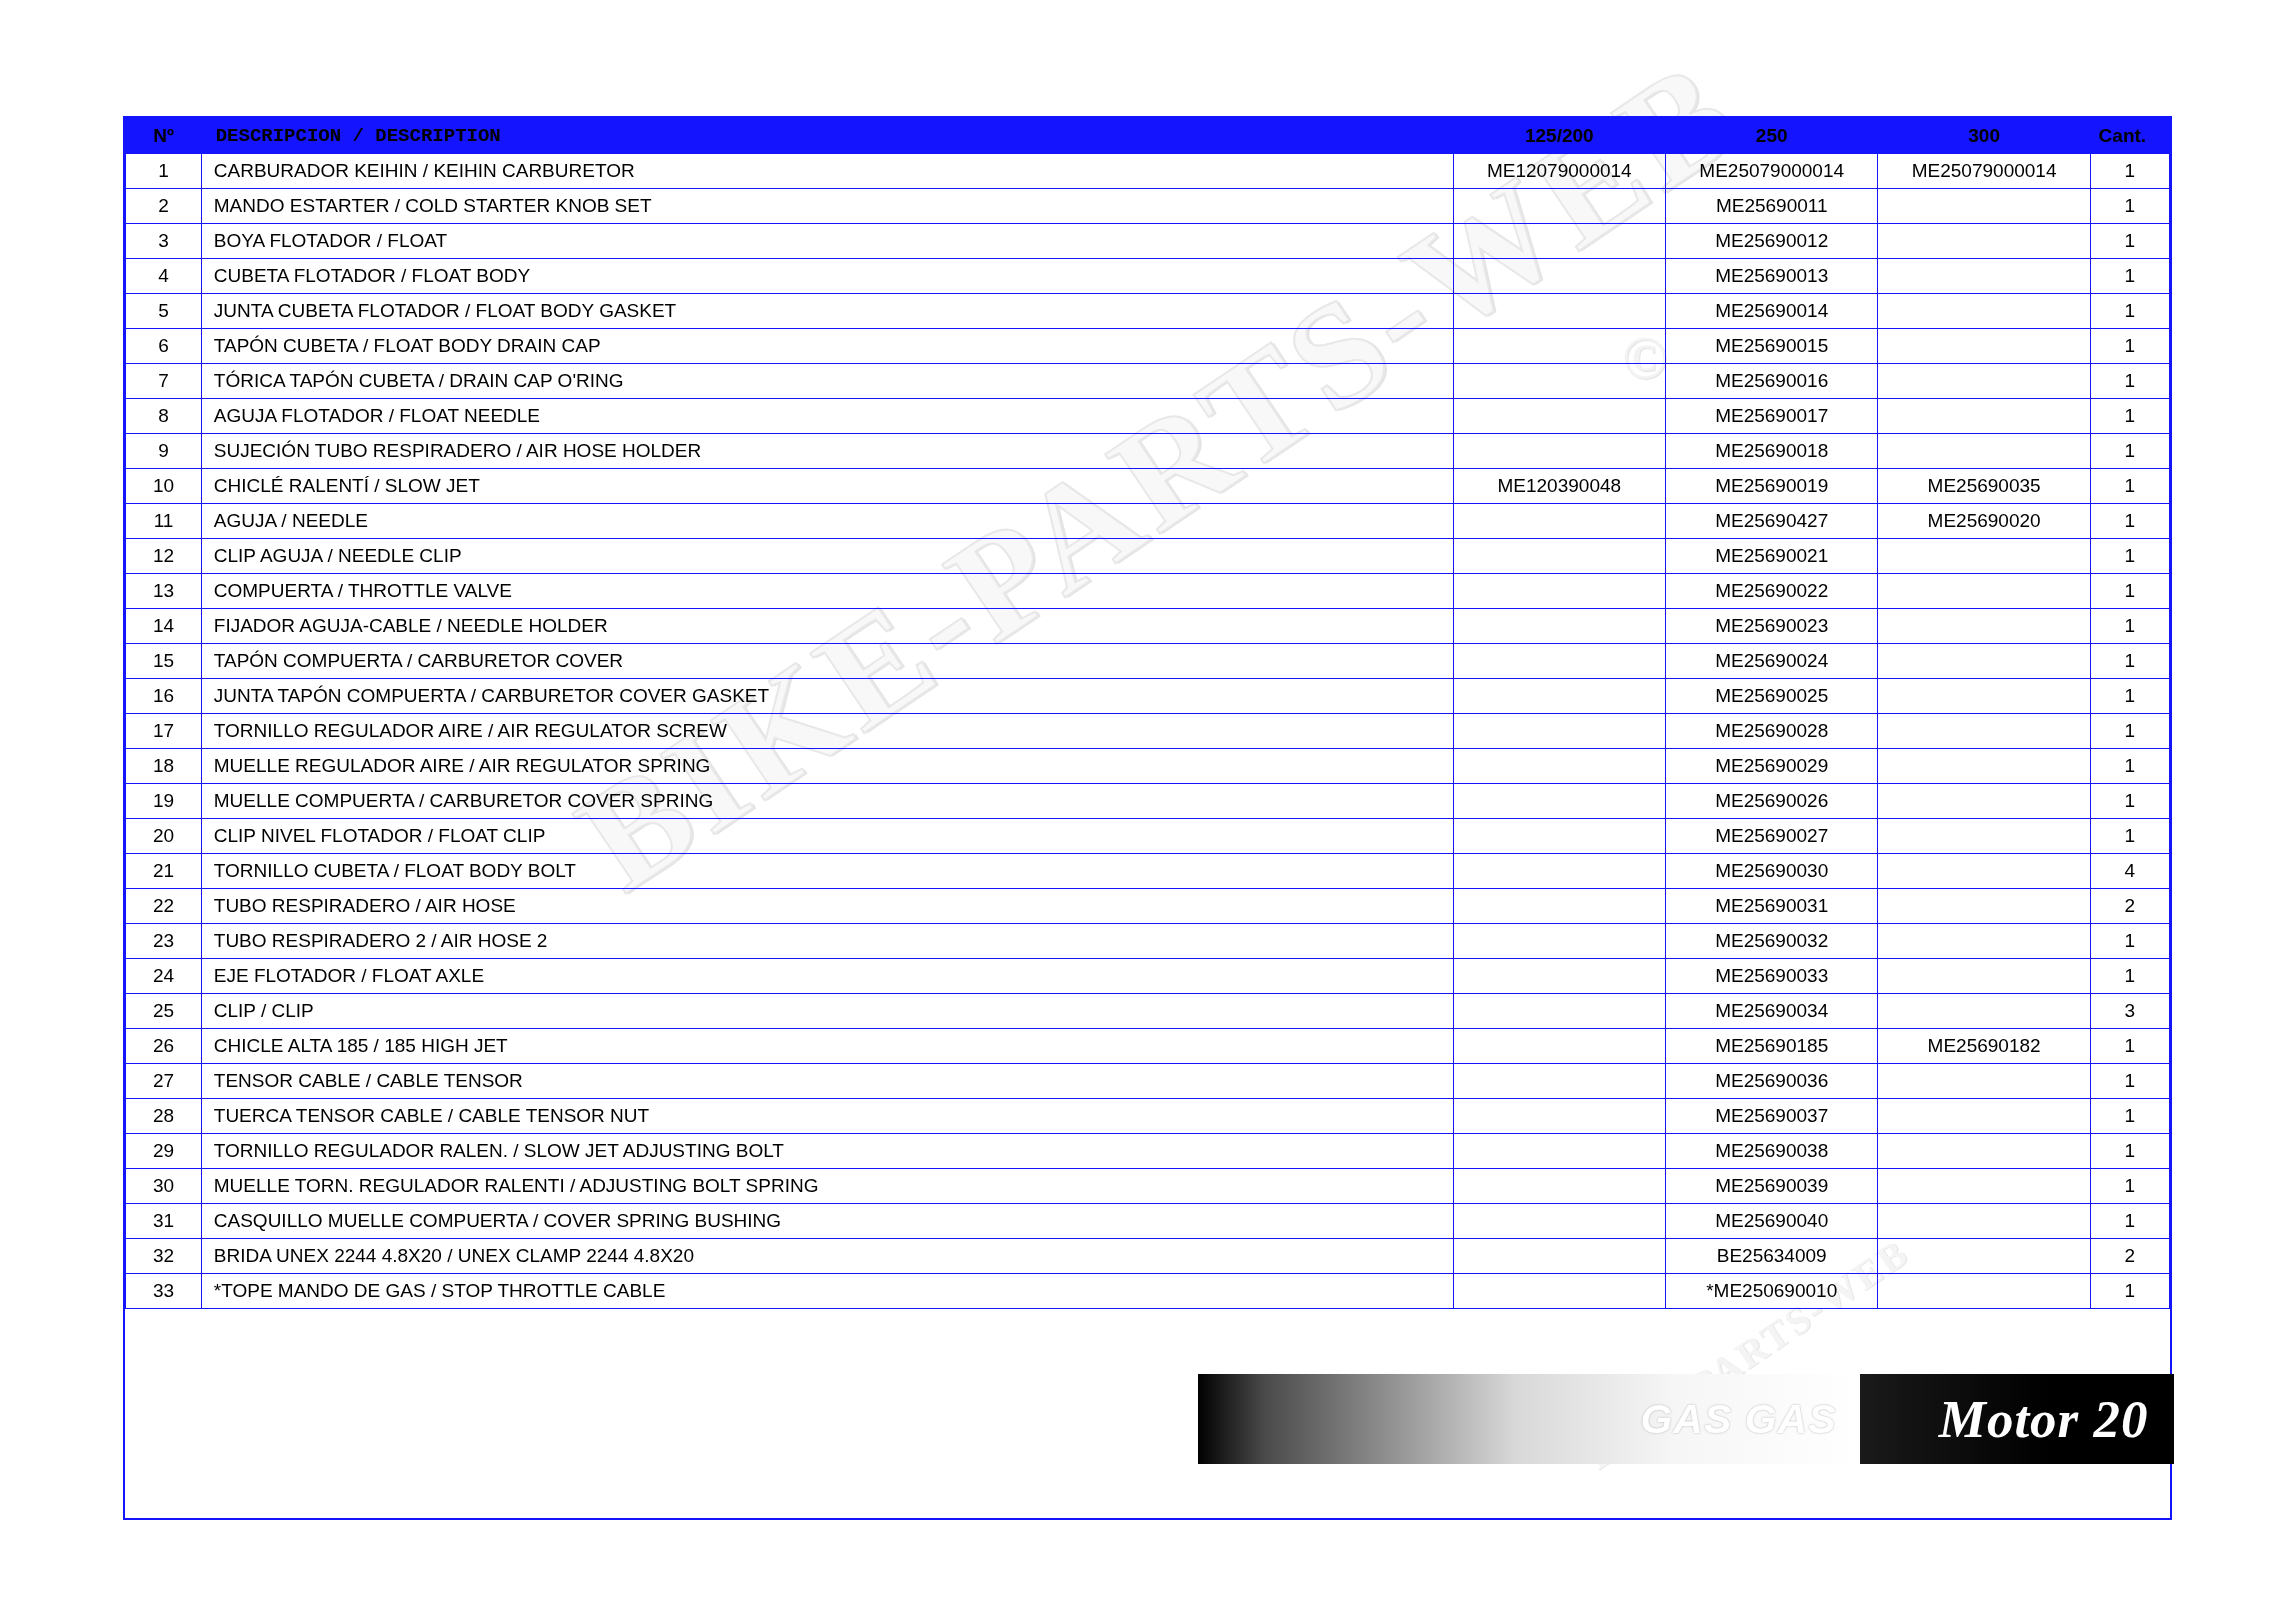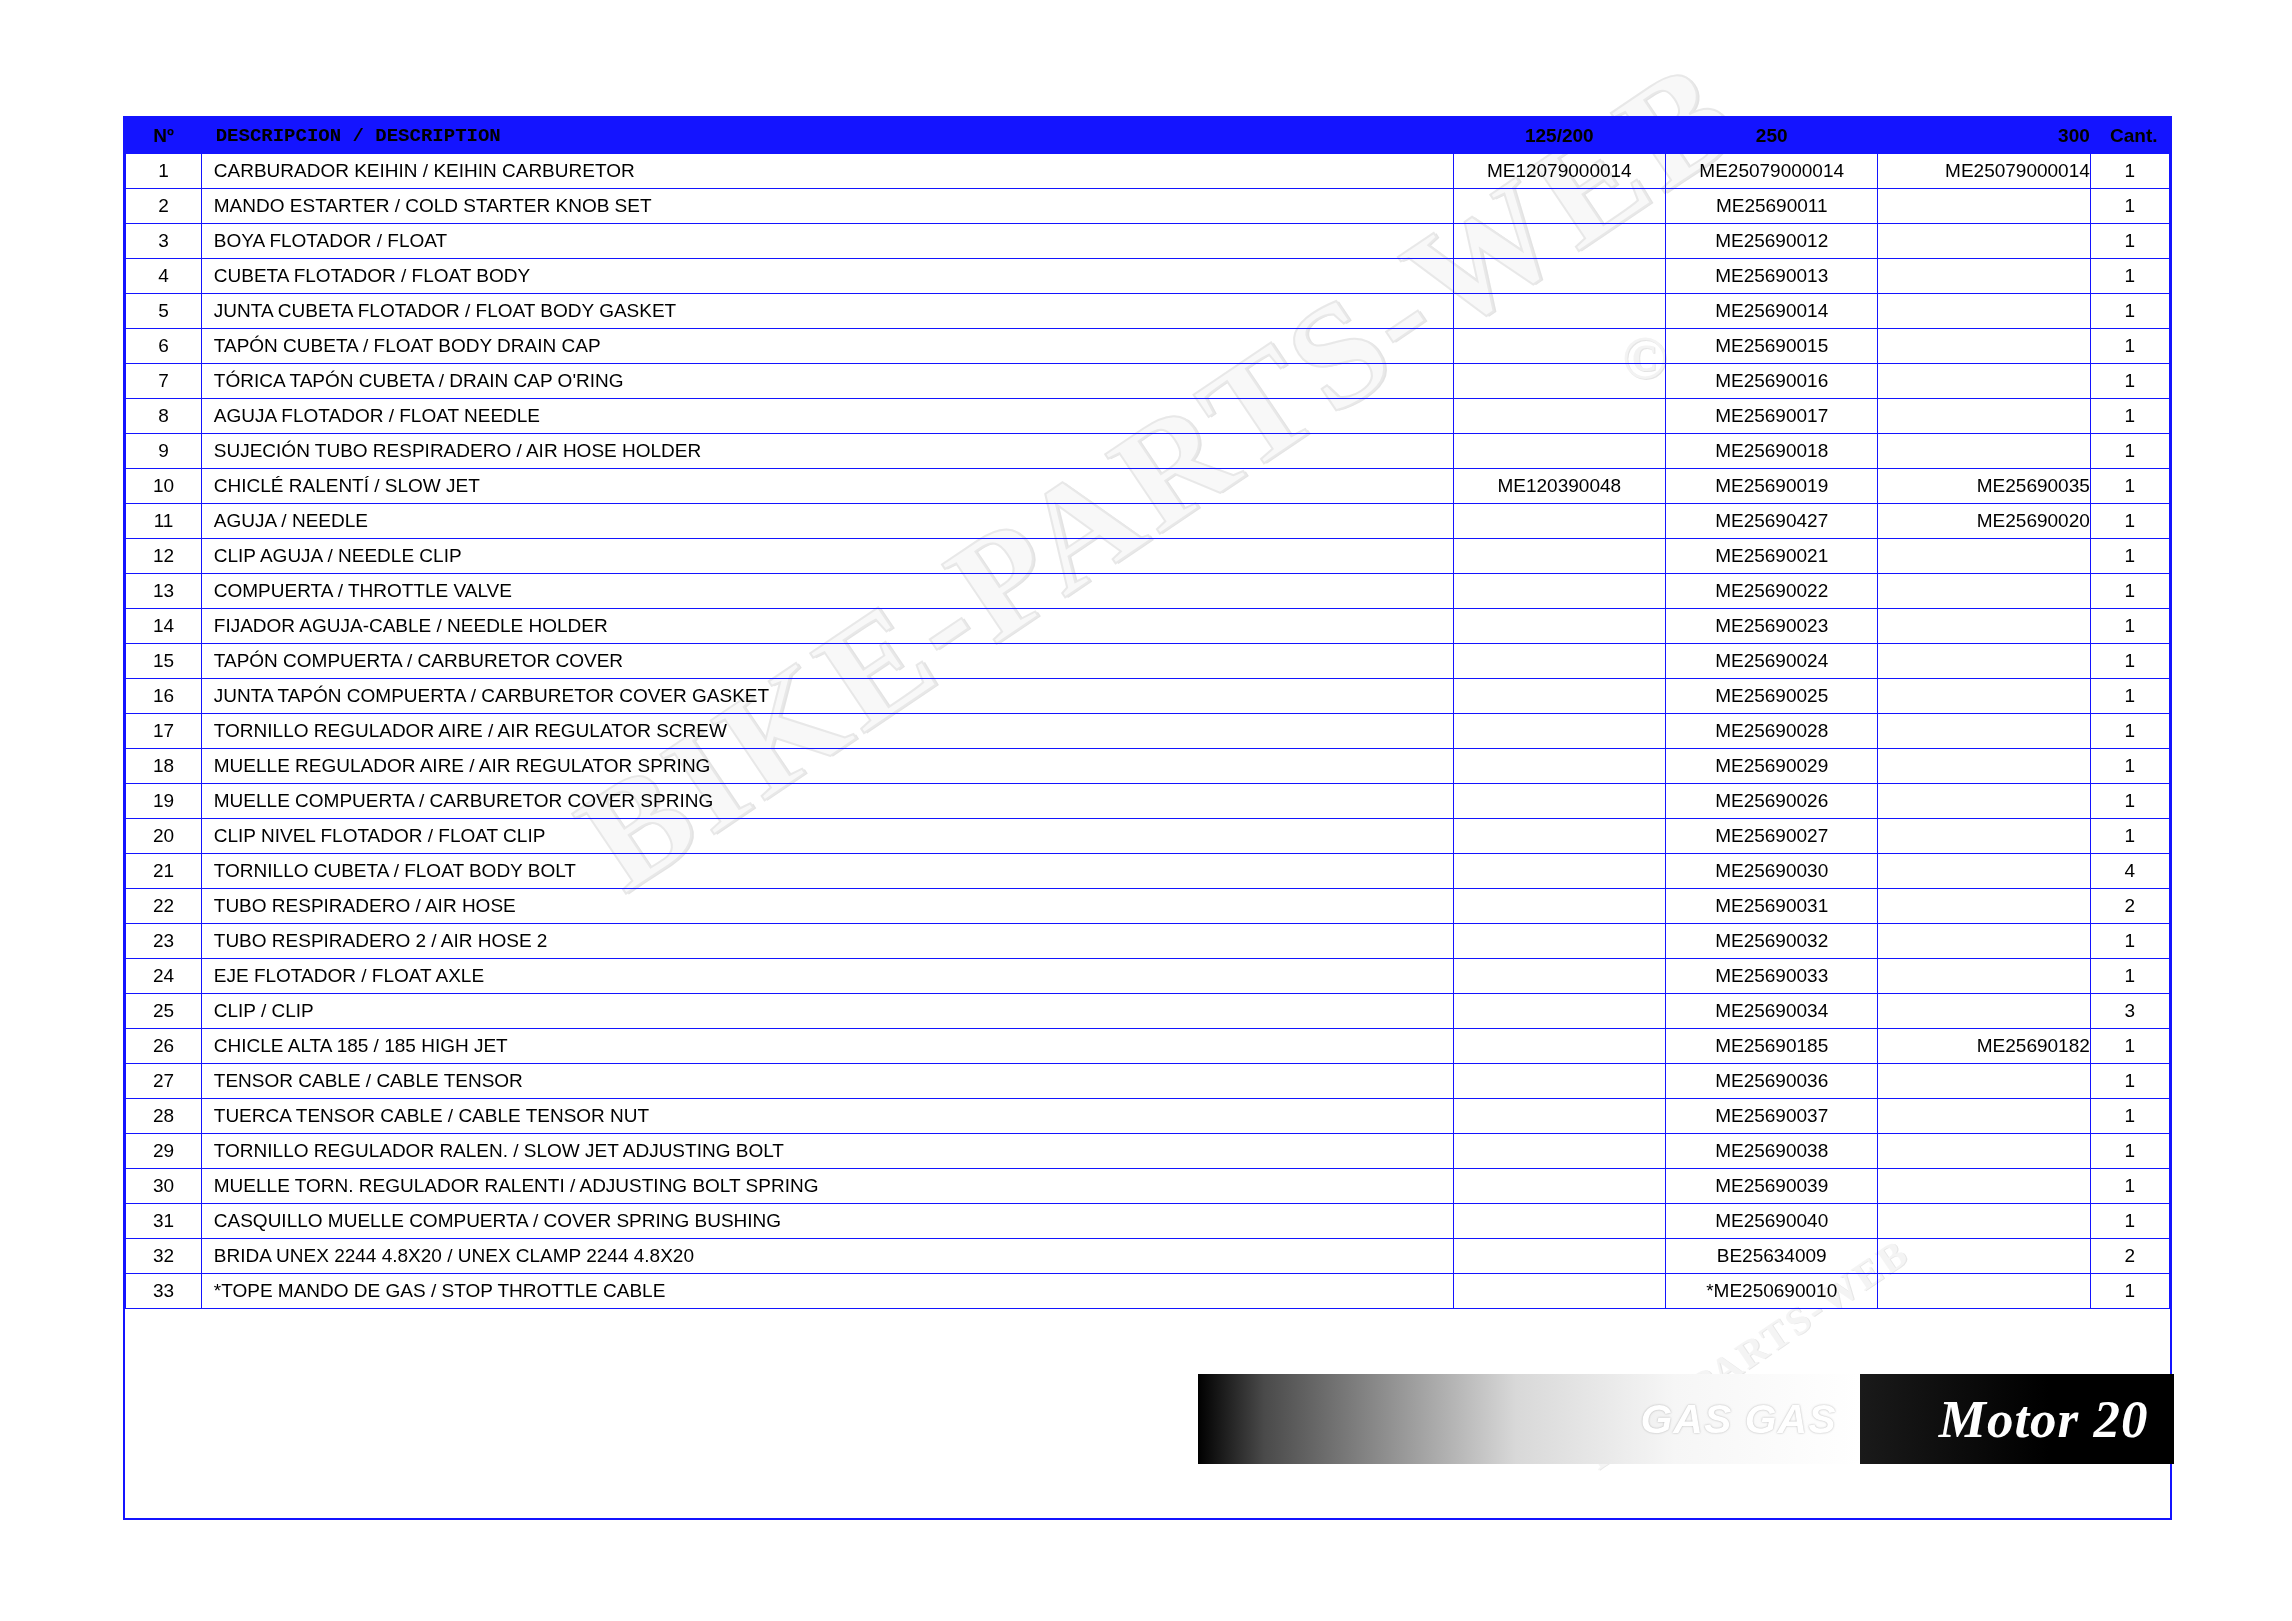--- a/index.html
+++ b/index.html
@@ -88,24 +88,24 @@
     background: #1414ff;
     color: #ffffff;
     font-weight: bold;
     font-size: 18.6px;
     height: 37px;
   }
   .c-no      { width: 73px;  text-align: center; }
   .c-desc    { width: 1202px; text-align: left; padding-left: 11.8px !important; }
   .c-125     { width: 204px; text-align: center; margin-top: 36px; }
   .c-250     { width: 204px; text-align: center; }
-  .c-300     { width: 204px; text-align: right; }
+  .c-300     { width: 204px; text-align: center; }
   .c-cant    { width: 76px;  text-align: center; }
   thead .c-desc { padding-left: 13.7px !important; font-family: Liberation Mono, monospace; }
-  thead .c-cant { text-align: center; padding-left: 7.8px !important; margin-top: 36px; }
+  thead .c-cant { text-align: left; padding-left: 7.8px !important; margin-top: 36px; }
 
   
   .footer-badge {
     position: absolute;
     left: 1198px;
     top: 1374px;
     width: 976px;
     height: 90px;
     display: flex;
     box-sizing: border-box;

